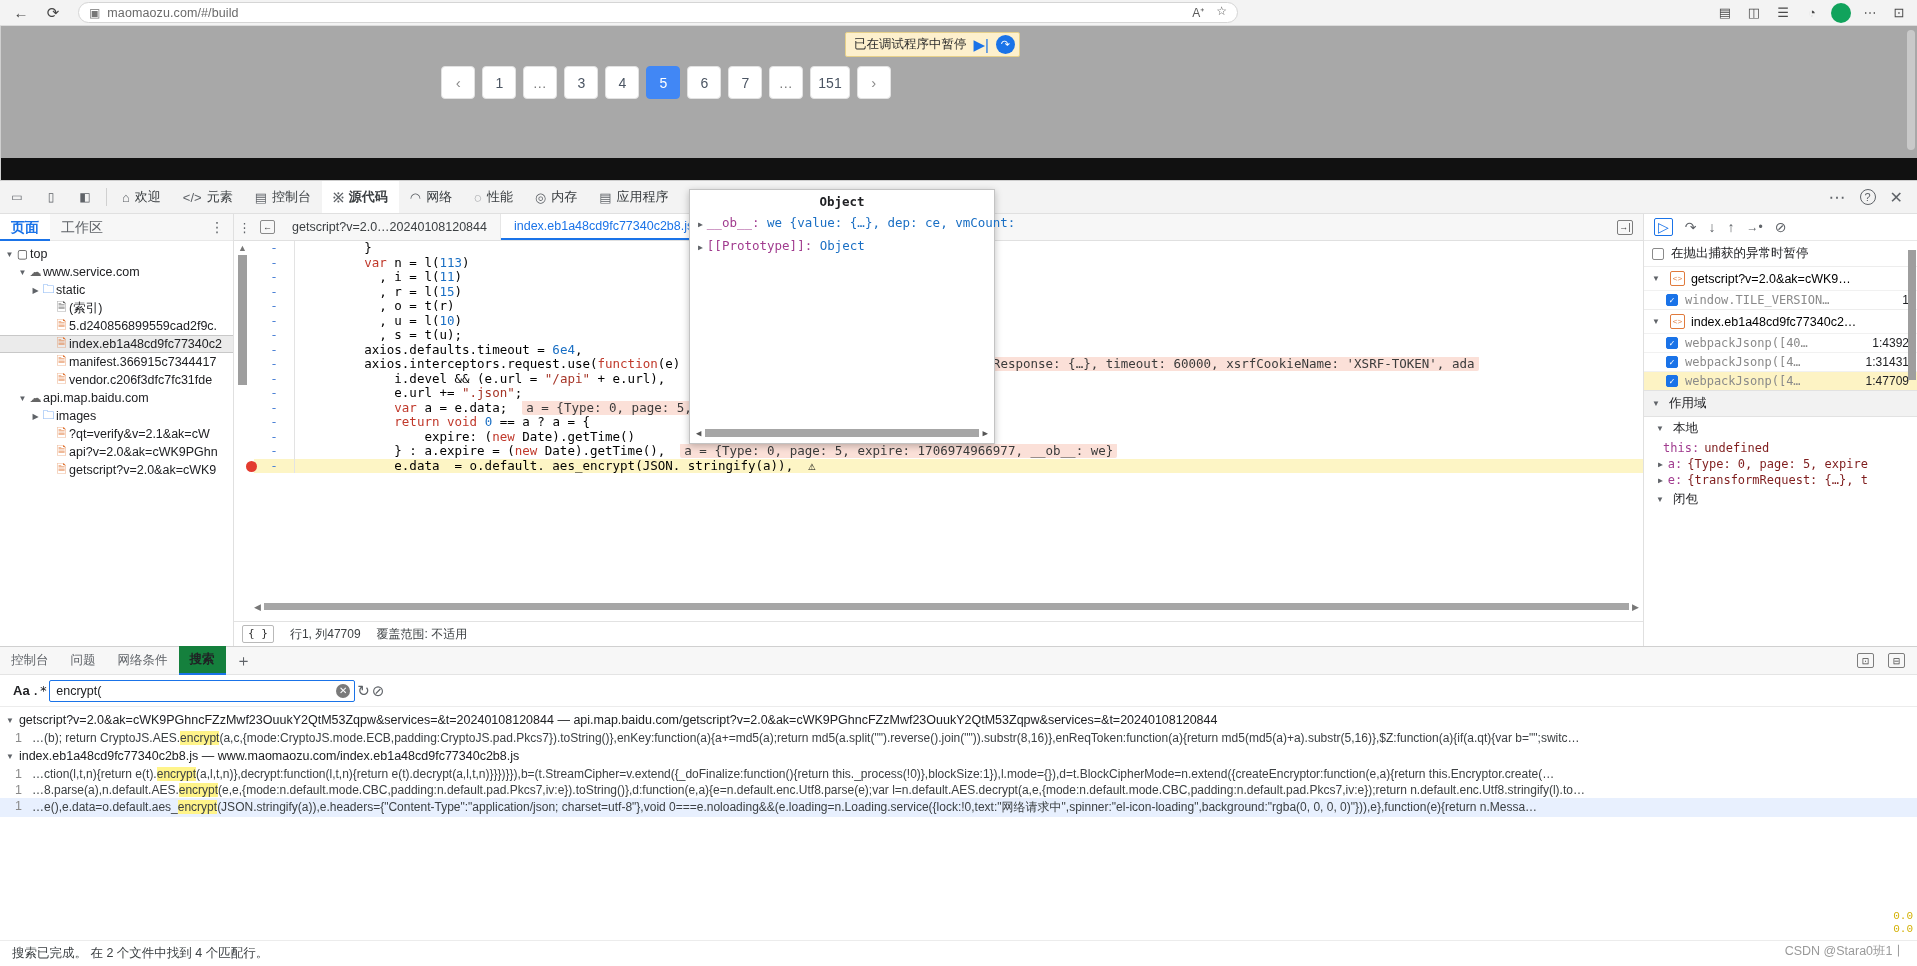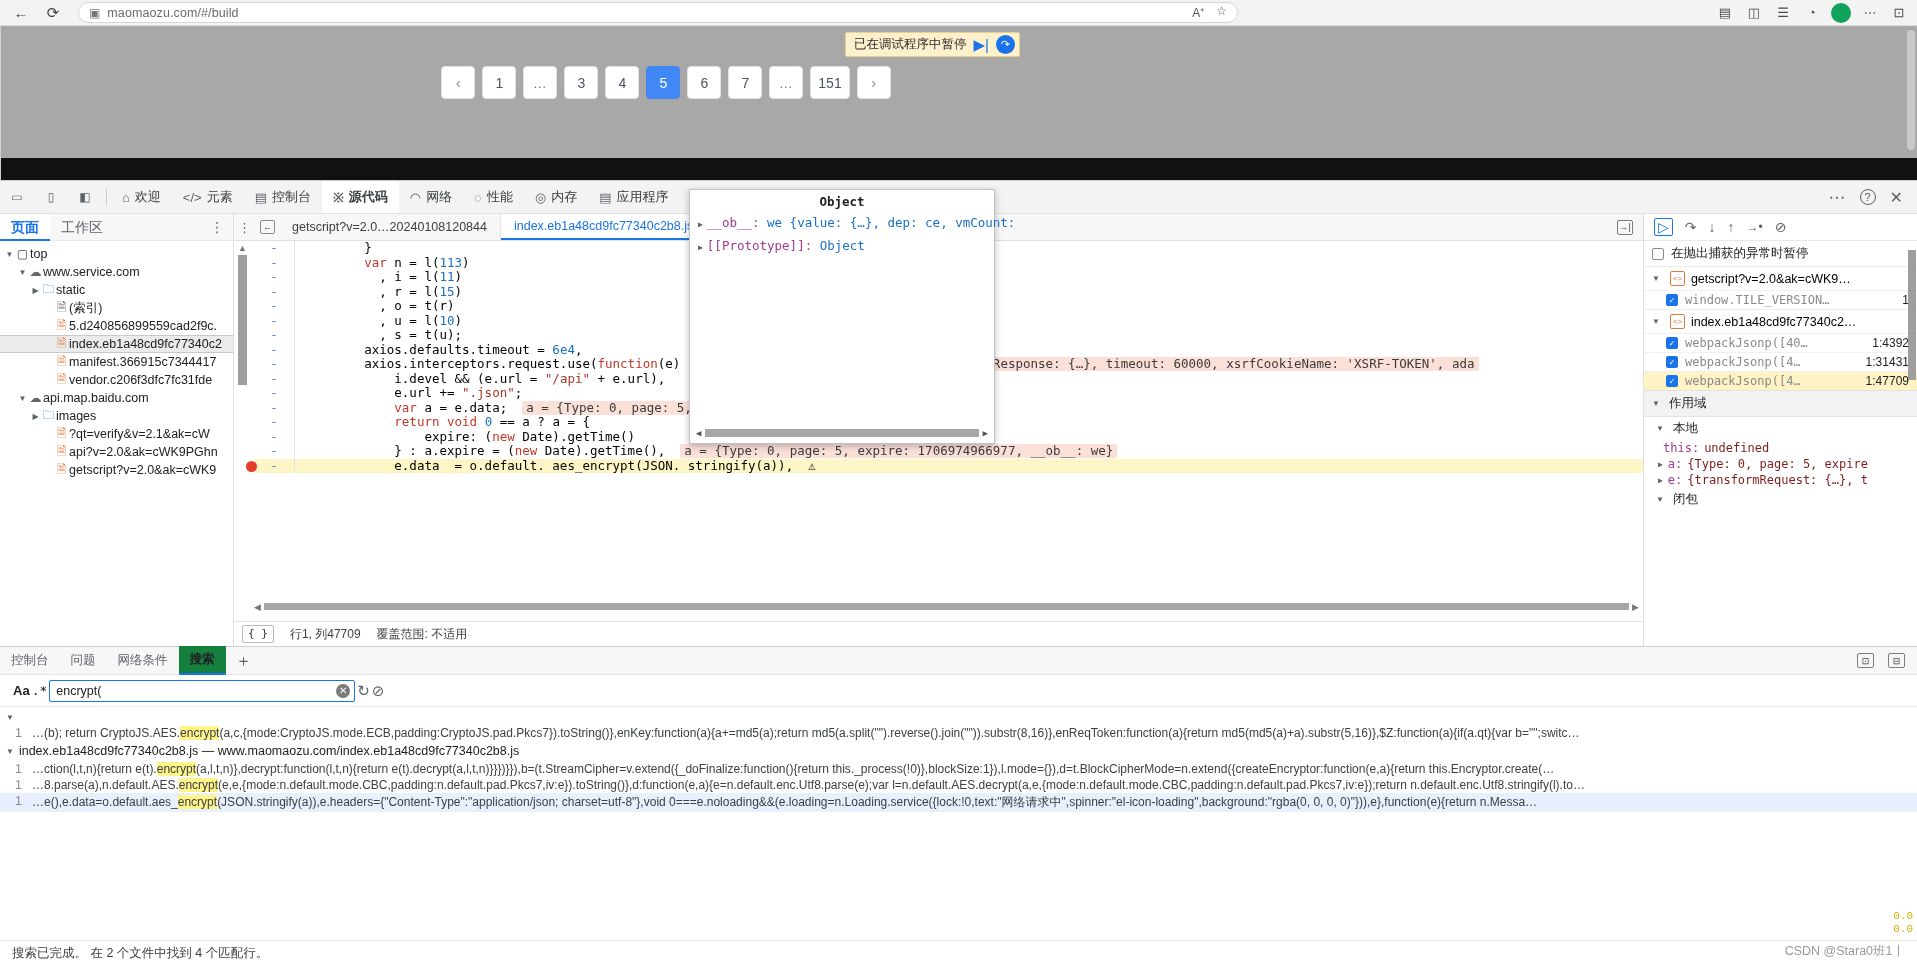--- a/index.html
+++ b/index.html
@@ -599,20 +599,21 @@
           <input class="search-input" value="encrypt(" style="">
           <span class="clear-x">✕</span>
         </span>
         <span class="sb-ico">↻</span>
         <span class="sb-ico">⊘</span>
       </div>
 
       <div class="results" id="search-results">
           <div class="res-file">
             <span class="tri">▼</span>
+            <span>getscript?v=2.0&amp;ak=cWK9PGhncFZzMwf23OuukY2QtM53Zqpw&amp;services=&amp;t=20240108120844 — api.map.baidu.com/getscript?v=2.0&amp;ak=cWK9PGhncFZzMwf23OuukY2QtM53Zqpw&amp;services=&amp;t=20240108120844</span>
           </div>
           <div class="res-line">
             <span class="res-num">1</span>
             <span class="res-txt"><span>…(b); return CryptoJS.AES.</span><span class="hlmatch">encrypt</span><span>(a,c,{mode:CryptoJS.mode.ECB,padding:CryptoJS.pad.Pkcs7}).toString()},enKey:function(a){a+=md5(a);return md5(a.split("").reverse().join("")).substr(8,16)},enReqToken:function(a){return md5(md5(a)+a).substr(5,16)},$Z:function(a){if(a.qt){var b="";switc…</span></span>
           </div>
           <div class="res-file">
             <span class="tri">▼</span>
             <span>index.eb1a48cd9fc77340c2b8.js — www.maomaozu.com/index.eb1a48cd9fc77340c2b8.js</span>
           </div>
           <div class="res-line">

